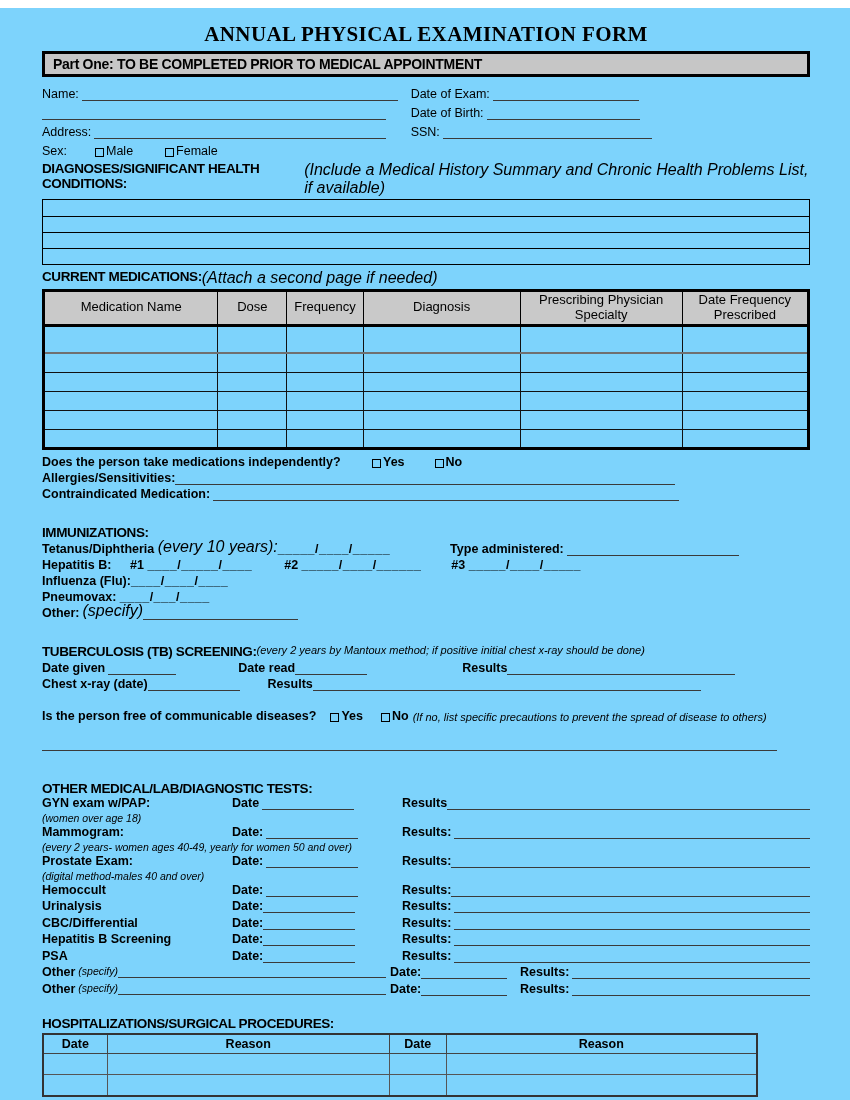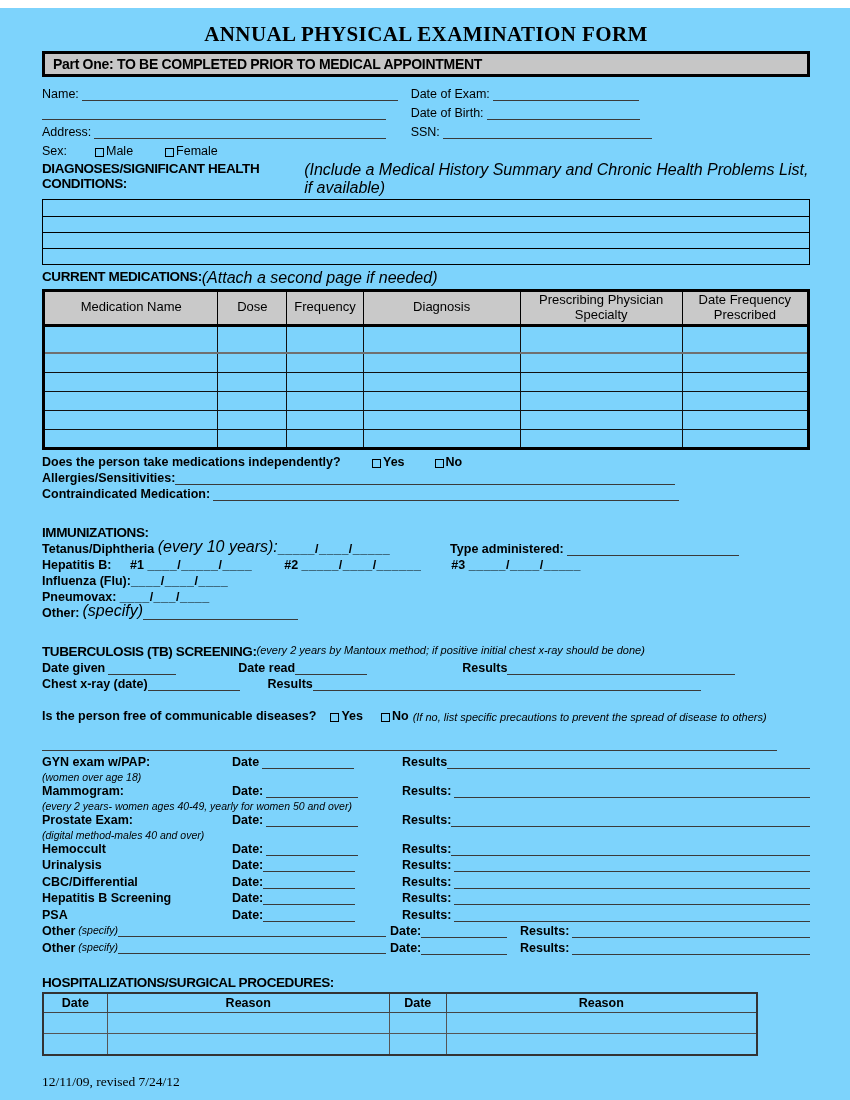--- a/index.html
+++ b/index.html
@@ -269,20 +269,21 @@
     <span class="cb"></span>
     <span style="margin-right:18px">Yes</span>
     <span class="cb"></span>
     <span style="margin-right:4px">No</span>
     <span class="note" style="font-size:11px">(If no, list specific precautions to prevent the spread of disease to others)</span>
   </div>
   <div style="margin-top:14px">
     <span class="blank" style="width:735px"></span>
   </div>
 
+  <div class="sh" style="margin-top:26px">OTHER MEDICAL/LAB/DIAGNOSTIC TESTS:</div>
 
   <div class="ot-row">
     <span class="ot-label">GYN exam w/PAP:</span>
     <span class="ot-date">
         <span class="lblsp">Date</span>
         <span class="blank" style="width:92px"></span>
       </span>
     <span class="ot-results">
         <span>Results</span>
         <span class="blank grow"></span>

